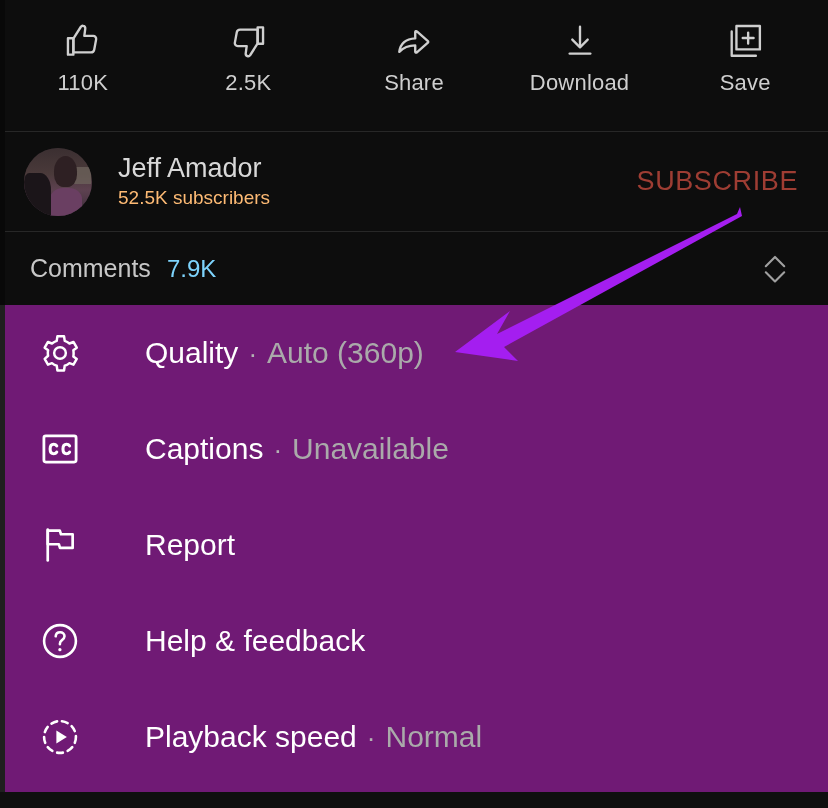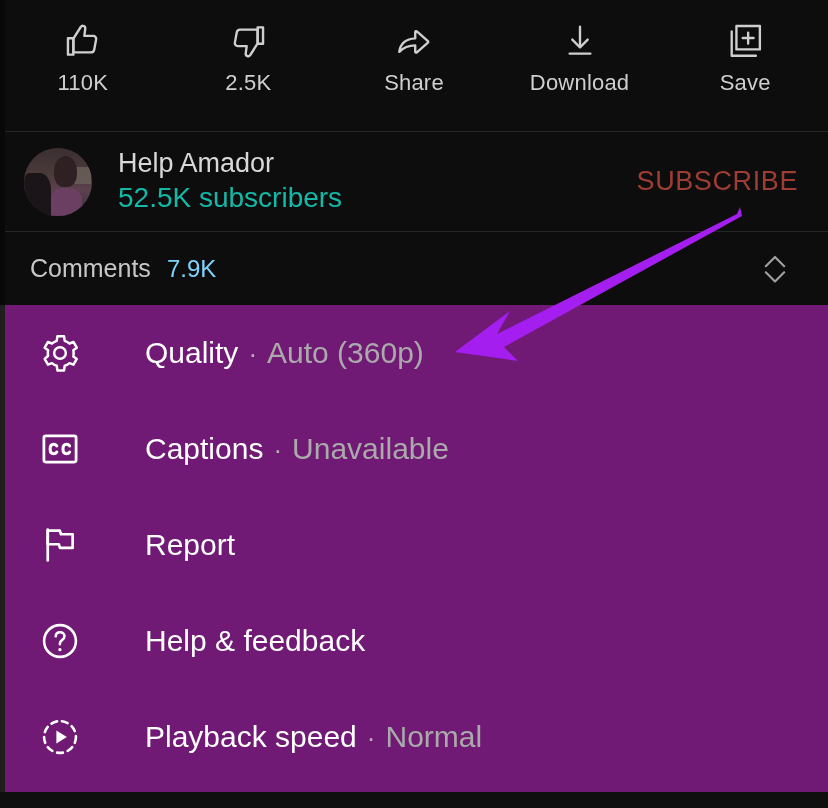--- a/index.html
+++ b/index.html
@@ -141,22 +141,22 @@
     justify-content: center;
     flex: 1 1 auto;
   }
   .channel-name {
     font-size: 27px;
     color: #d8d8d8;
     line-height: 1.1;
   }
   .channel-subs {
     margin-top: 5px;
-    font-size: 28px;
-    color: #14b8a6;
+    font-size: 19px;
+    color: #fdba74;
     line-height: 1.1;
   }
   .subscribe-btn {
     font-size: 27px;
     letter-spacing: 0.6px;
     color: #9e3d33;
     font-weight: 500;
     white-space: nowrap;
   }
 
@@ -297,21 +297,21 @@
 
   <div class="channel-row">
     <div class="avatar">
       <div class="av-bg"></div>
       <div class="av-win"></div>
       <div class="av-hair"></div>
       <div class="av-body"></div>
       <div class="av-left"></div>
     </div>
     <div class="channel-text">
-      <span class="channel-name">Help Amador</span>
+      <span class="channel-name">Jeff Amador</span>
       <span class="channel-subs">52.5K subscribers</span>
     </div>
     <div class="subscribe-btn">SUBSCRIBE</div>
   </div>
 
   <div class="divider d2"></div>
 
   <div class="comments-row">
     <span class="comments-label">Comments</span>
     <span class="comments-count">7.9K</span>

